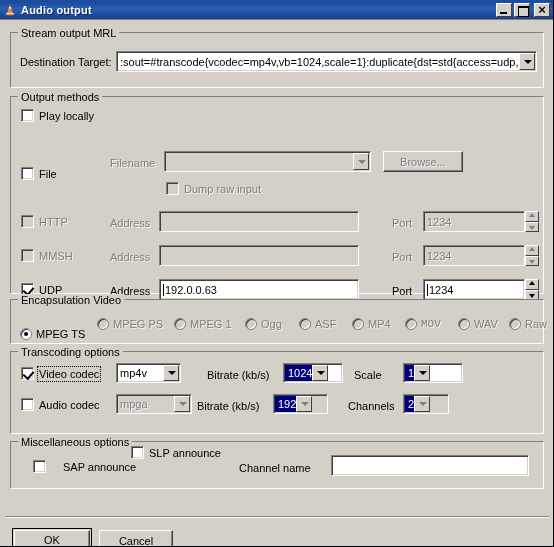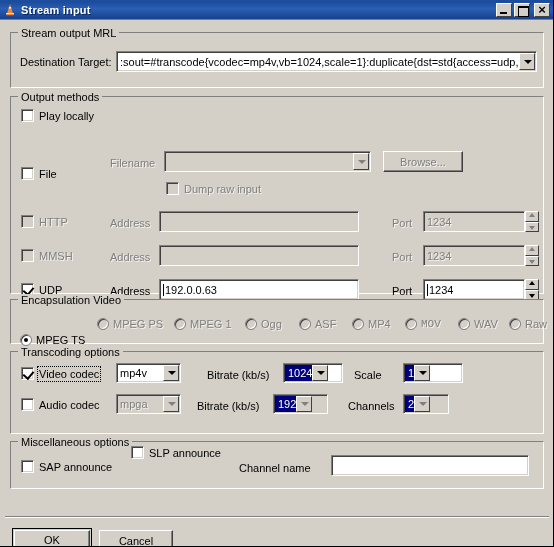--- a/index.html
+++ b/index.html
@@ -298,21 +298,21 @@
 
   <div id="titlebar">
     <span id="vlc-icon">
       <svg width="14" height="14" viewBox="0 0 14 14">
         <polygon points="7,1 4.2,10 9.8,10" fill="#e9883a"></polygon>
         <polygon points="6.1,3.9 7.9,3.9 8.4,5.6 5.6,5.6" fill="#f5f2ee"></polygon>
         <rect x="3.2" y="10" width="7.6" height="2.3" rx="0.6" fill="#e9883a"></rect>
         <rect x="3.2" y="10" width="7.6" height="0.9" fill="#f5f2ee"></rect>
       </svg>
     </span>
-    <span class="title-text">Stream input</span>
+    <span class="title-text">Audio output</span>
     <span class="winbtns">
       <span class="winbtn wb-min"></span>
       <span class="winbtn wb-max"></span>
       <span class="winbtn wb-close sep"></span>
     </span>
   </div>
 
   <div id="client">
 
     <div class="group" style="left:10px; top:12px; width:534px; height:56px;">
@@ -405,21 +405,21 @@
       </div>
       <div class="spin" style="left:514px; top:182px; height:21px;">
         <div class="up"></div>
         <div class="dn"></div>
       </div>
     </div>
 
     <div class="group" style="left:10px; top:279px; width:534px; height:45px;">
       <span class="legend">Encapsulation Video</span>
 
-      <div class="rbrow" style="left:9px; top:34px;">
+      <div class="rbrow" style="left:9px; top:28px;">
         <span class="rb sel"></span>
         <span class="rbtext">MPEG TS</span>
       </div>
       <div class="rbrow" style="left:86px; top:18px;">
         <span class="rb dis"></span>
         <span class="rbtext dis">MPEG PS</span>
       </div>
       <div class="rbrow" style="left:163px; top:18px;">
         <span class="rb dis"></span>
         <span class="rbtext dis">MPEG 1</span>
@@ -469,40 +469,40 @@
       <span class="abs lbl" style="left:343px; top:17px;">Scale</span>
       <div class="combo" style="left:392px; top:11px; width:60px; height:20px;">
         <span class="cval hl">1</span>
         <span class="cbtn"></span>
       </div>
 
       <div class="cbrow" style="left:10px; top:46px;">
         <span class="cb"></span>
         <span class="cbtext">Audio codec</span>
       </div>
-      <div class="combo dis" style="left:105px; top:42px; width:65px; height:20px;">
+      <div class="combo dis" style="left:105px; top:42px; width:76px; height:20px;">
         <span class="cval">mpga</span>
         <span class="cbtn"></span>
       </div>
       <span class="abs lbl" style="left:186px; top:48px;">Bitrate (kb/s)</span>
       <div class="combo dis" style="left:262px; top:42px; width:55px; height:20px;">
         <span class="cval hl">192</span>
         <span class="cbtn"></span>
       </div>
       <span class="abs lbl" style="left:337px; top:48px;">Channels</span>
       <div class="combo dis" style="left:392px; top:42px; width:46px; height:20px;">
         <span class="cval hl">2</span>
         <span class="cbtn"></span>
       </div>
     </div>
 
     <div class="group" style="left:10px; top:421px; width:534px; height:48px;">
       <span class="legend">Miscellaneous options</span>
 
-      <div class="cbrow" style="left:10px; top:18px;">
+      <div class="cbrow" style="left:22px; top:18px;gap:12px;">
         <span class="cb"></span>
         <span class="cbtext">SAP announce</span>
       </div>
       <div class="cbrow" style="left:120px; top:4px;">
         <span class="cb"></span>
         <span class="cbtext">SLP announce</span>
       </div>
       <span class="abs lbl" style="left:228px; top:20px;">Channel name</span>
       <div class="txt" style="left:320px; top:13px; width:198px; height:21px;">
         <span class="tv"></span>

